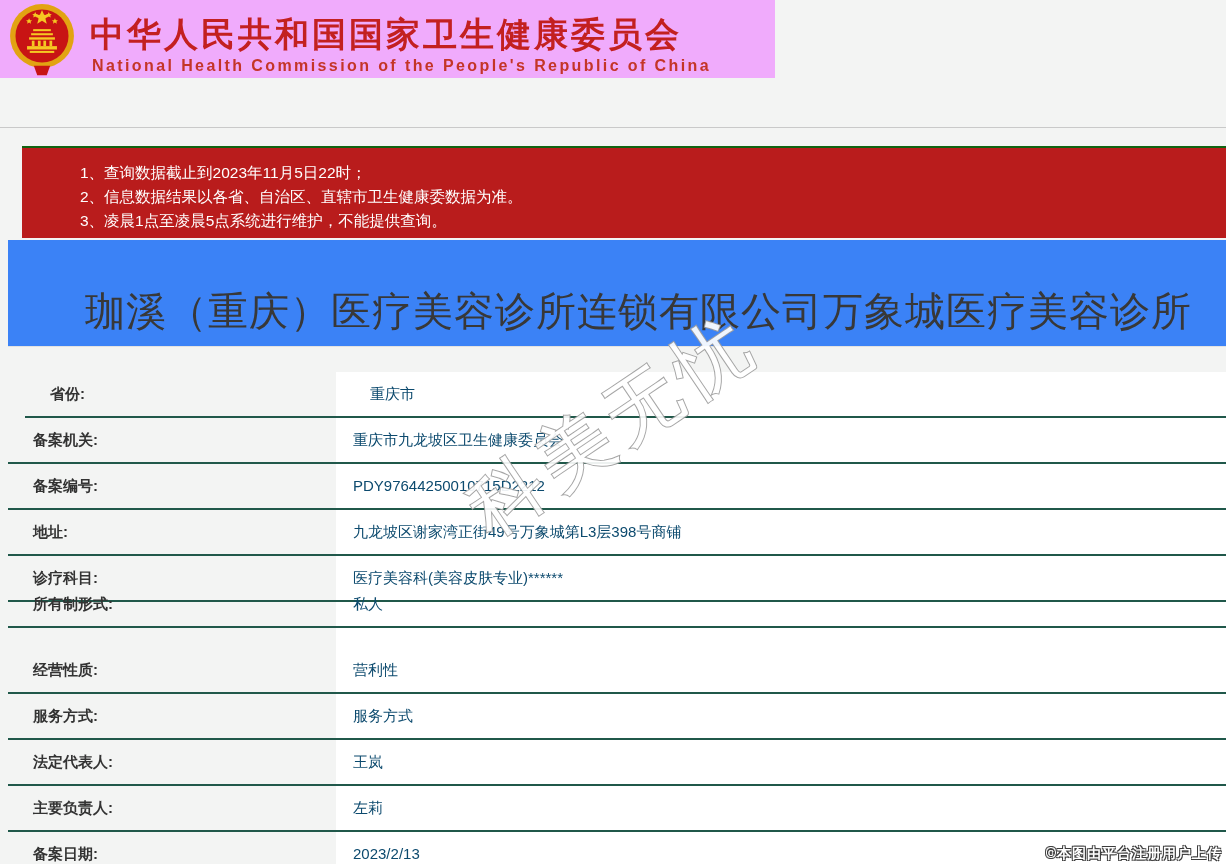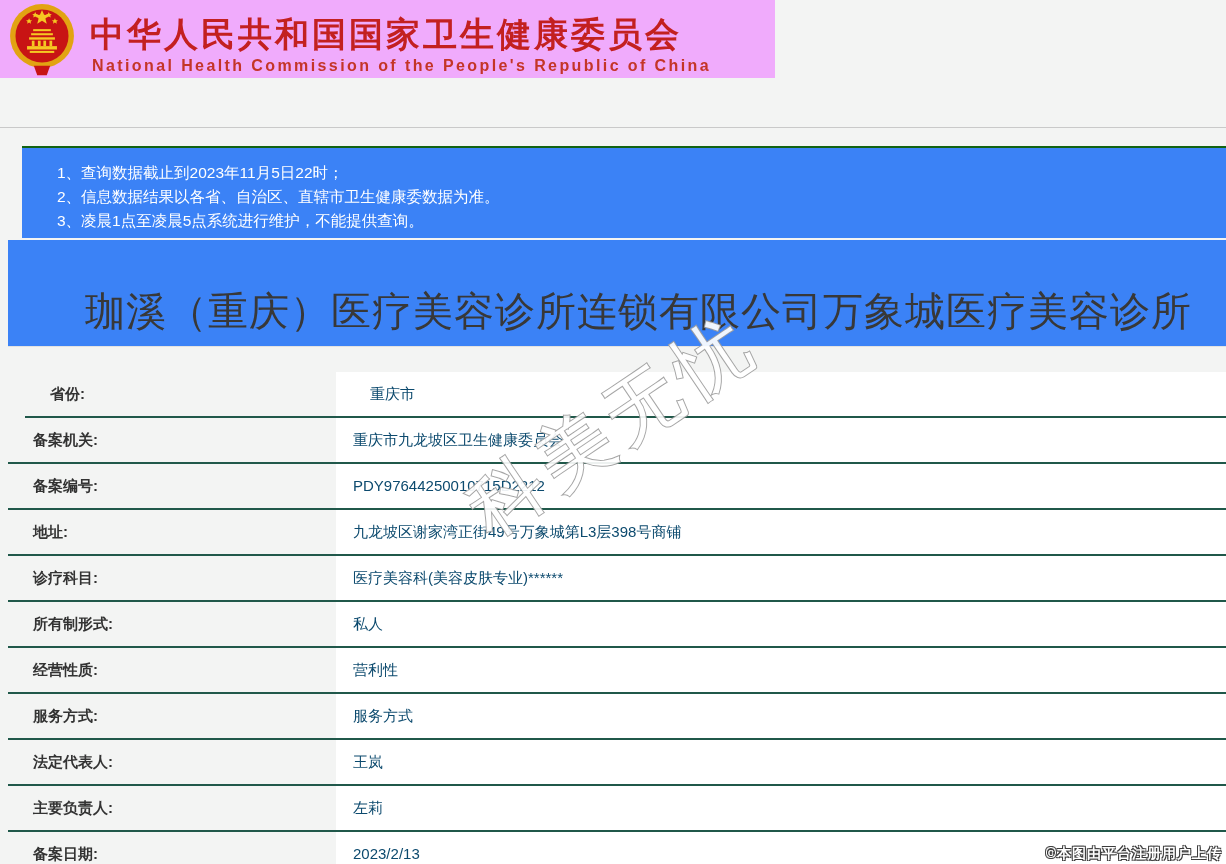--- a/index.html
+++ b/index.html
@@ -40,23 +40,23 @@
   .top-divider {
     position: absolute; left: 0; top: 127px;
     width: 1226px; height: 1px;
     background: #c9c9c9;
   }
 
   
   .notice-box {
     position: absolute; left: 22px; top: 146px;
     width: 1204px; height: 92px;
-    background: #3b82f6;
+    background: #b91c1c;
     border-top: 2px solid #116311;
-    padding: 13px 10px 0 35px;
+    padding: 13px 10px 0 58px;
   }
   .notice-line {
     color: #ffffff;
     font-size: 15.5px;
     line-height: 24px;
     white-space: nowrap;
   }
 
   
   .title-card {
@@ -183,21 +183,21 @@
     <div class="row" style="top: 510px;">
     <span class="row-label">地址:</span>
     <span class="row-value">九龙坡区谢家湾正街49号万象城第L3层398号商铺</span>
     <div class="row-line"></div>
   </div>
     <div class="row" style="top: 556px;">
     <span class="row-label">诊疗科目:</span>
     <span class="row-value">医疗美容科(美容皮肤专业)******</span>
     <div class="row-line"></div>
   </div>
-    <div class="row" style="top: 602px; padding-left: 28px;">
+    <div class="row" style="top: 582px; padding-left: 28px;">
     <span class="row-label">所有制形式:</span>
     <span class="row-value">私人</span>
     <div class="row-line"></div>
   </div>
     <div class="row" style="top: 648px;">
     <span class="row-label">经营性质:</span>
     <span class="row-value">营利性</span>
     <div class="row-line"></div>
   </div>
     <div class="row" style="top: 694px;">

